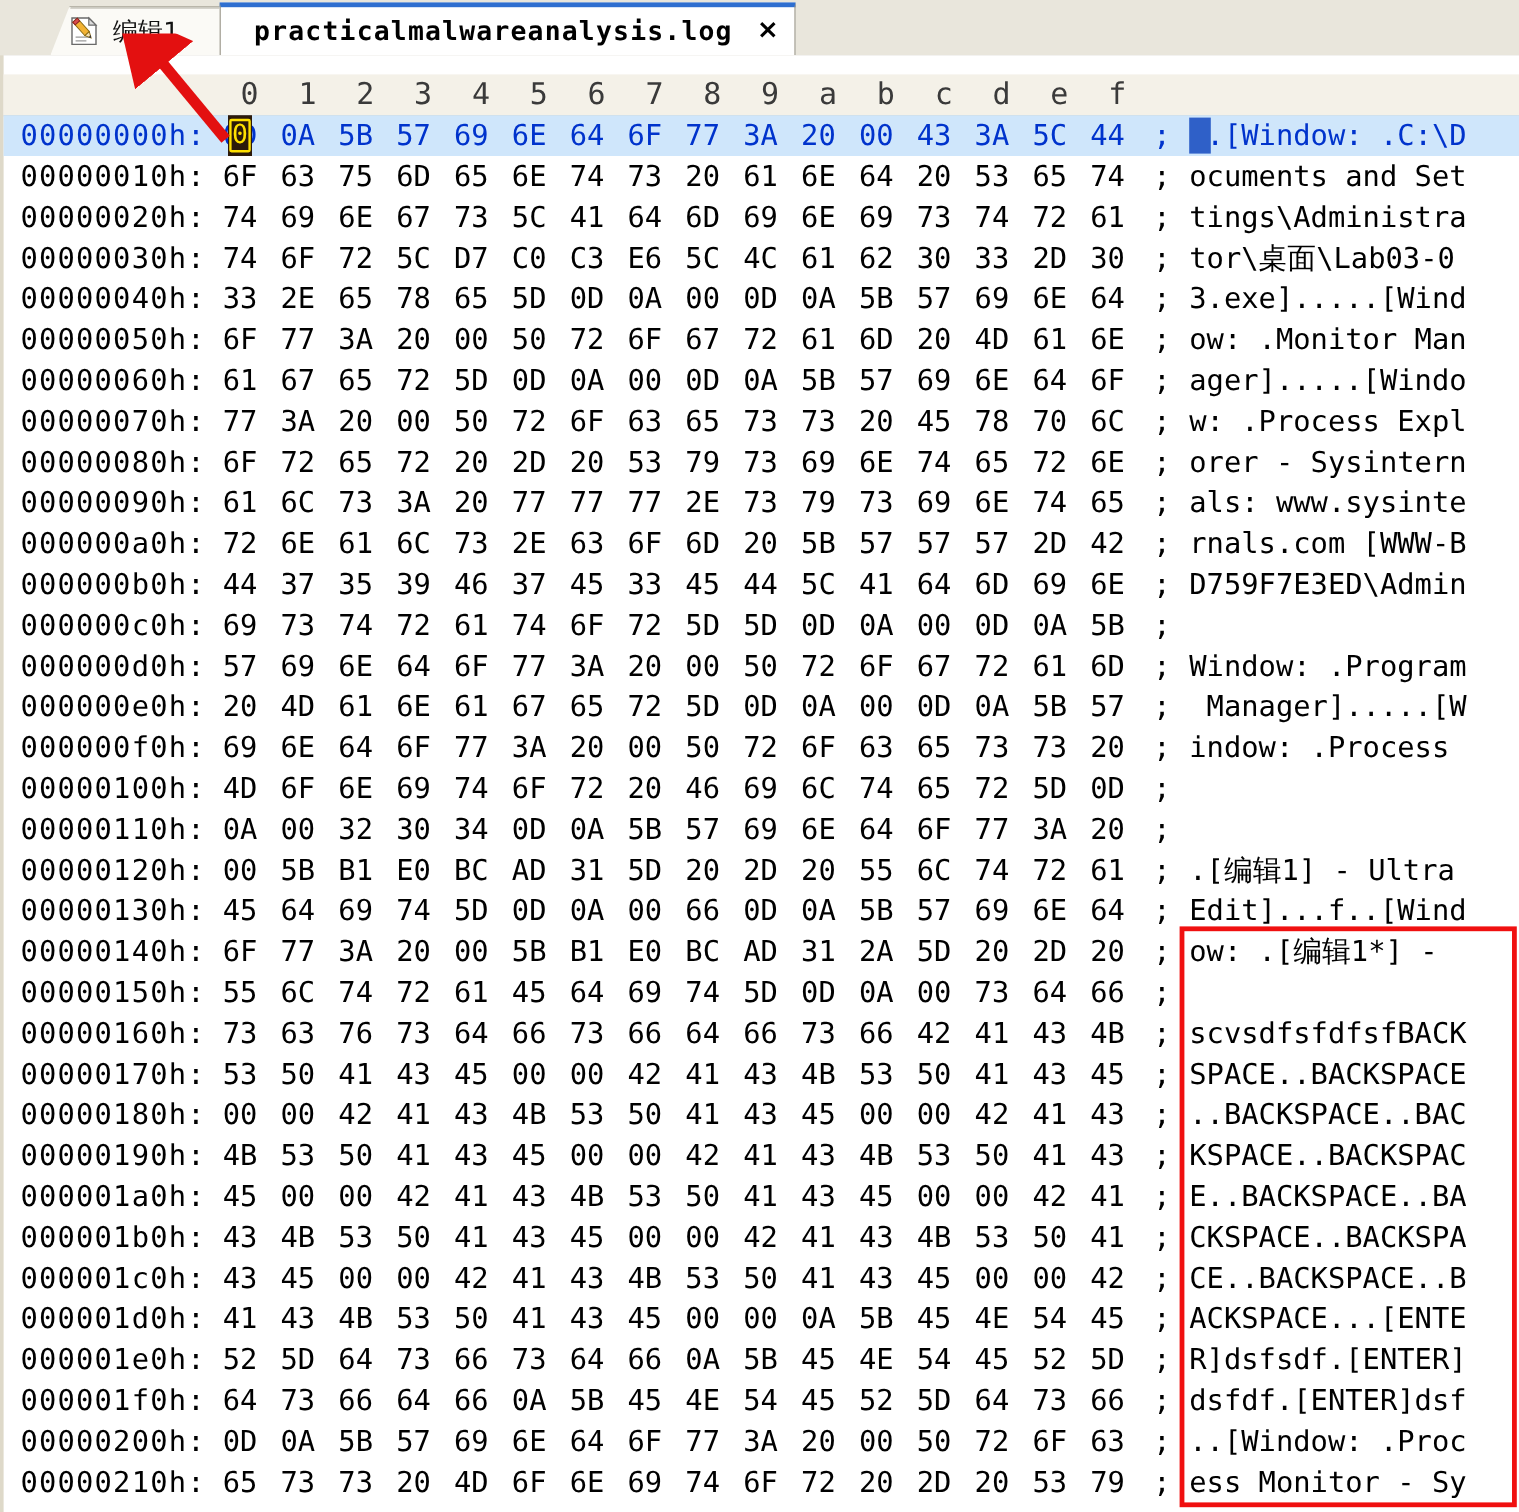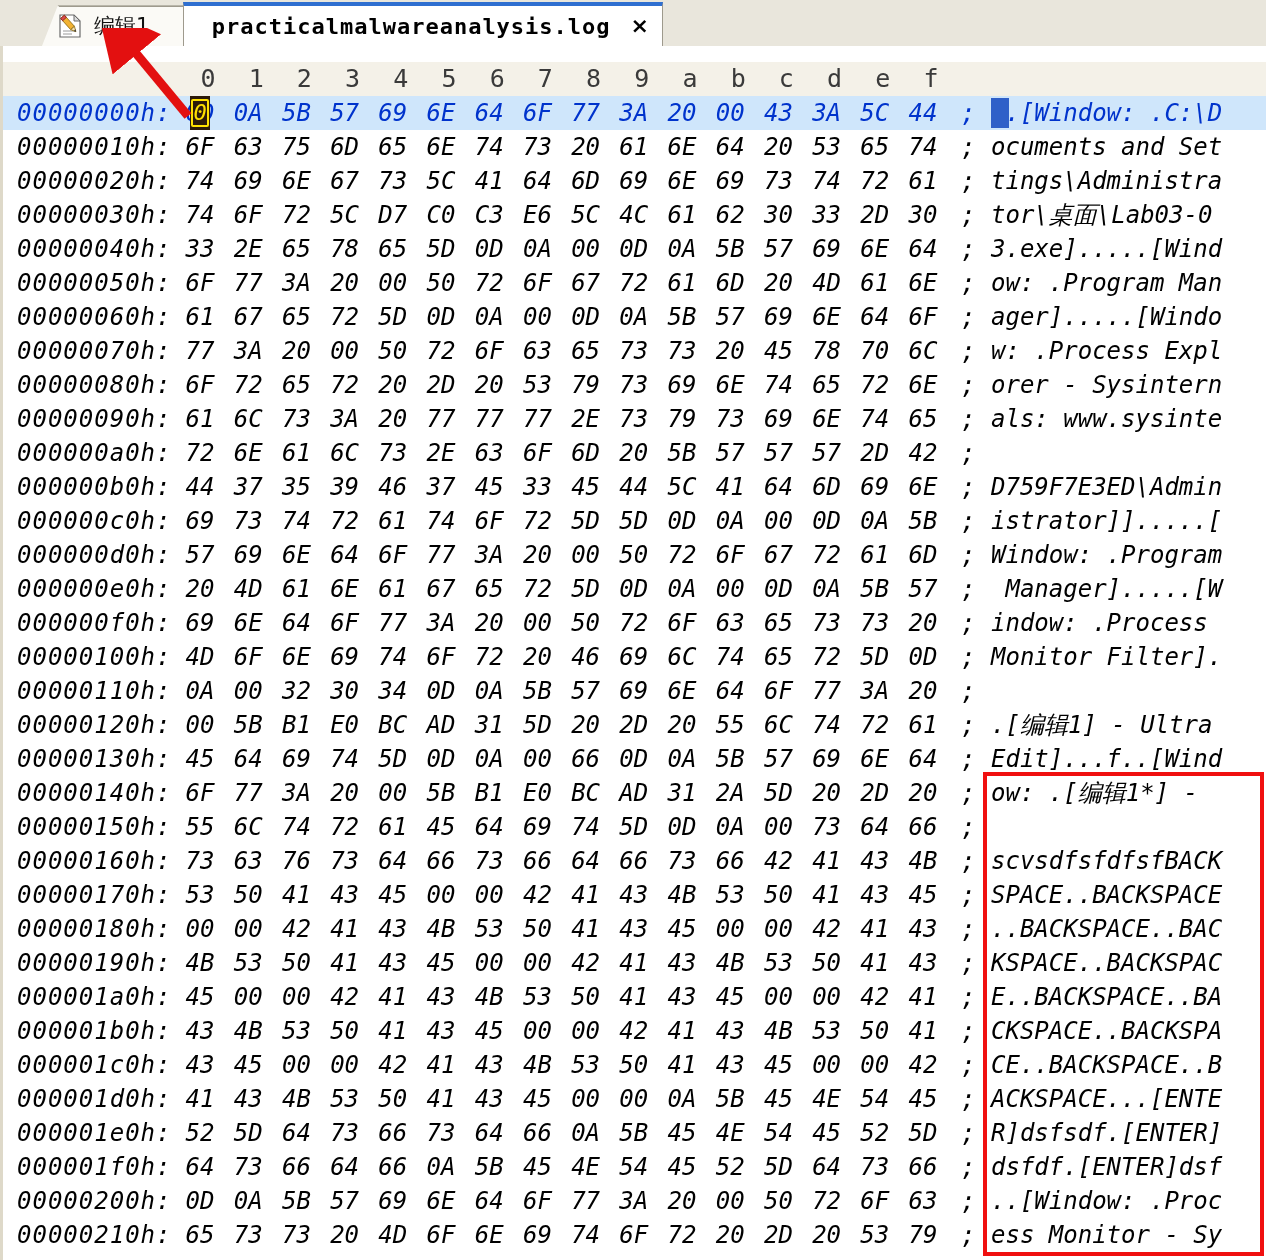--- a/index.html
+++ b/index.html
@@ -101,21 +101,20 @@
     font-family:"DejaVu Sans Mono","Liberation Mono",monospace;
   }
   #gridwrap{
     position:absolute;left:0;top:50px;width:1263px;
   }
   .hexrow{
     position:relative;height:34px;line-height:34px;white-space:nowrap;
     font-size:24px;
     font-family:"DejaVu Sans Mono","Liberation Mono",monospace;
     color:#000;
-    font-style:italic;
   }
   .hexrow.sel{background:#cfe6fb;}
   .hexrow.sel .off,.hexrow.sel .byte,.hexrow.sel .semi,.hexrow.sel .ascii{color:#0033cc;}
   .off{
     position:absolute;left:14px;top:0;
     letter-spacing:1px;
   }
   .byte{
     position:absolute;top:0;width:38px;text-align:center;letter-spacing:0px;
   }
@@ -318,21 +317,21 @@
         <span class="byte" style="left: 515.4px;">6F</span>
         <span class="byte" style="left: 563.6px;">67</span>
         <span class="byte" style="left: 611.8px;">72</span>
         <span class="byte" style="left: 660px;">61</span>
         <span class="byte" style="left: 708.2px;">6D</span>
         <span class="byte" style="left: 756.4px;">20</span>
         <span class="byte" style="left: 804.6px;">4D</span>
         <span class="byte" style="left: 852.8px;">61</span>
         <span class="byte" style="left: 901px;">6E</span>
         <span class="semi">;</span>
-        <span class="ascii">ow: .Program Man</span>
+        <span class="ascii">ow: .Monitor Man</span>
       </div>
       <div class="hexrow">
         <span class="off">00000060h:</span>
         <span class="byte" style="left: 178px;">61</span>
         <span class="byte" style="left: 226.2px;">67</span>
         <span class="byte" style="left: 274.4px;">65</span>
         <span class="byte" style="left: 322.6px;">72</span>
         <span class="byte" style="left: 370.8px;">5D</span>
         <span class="byte" style="left: 419px;">0D</span>
         <span class="byte" style="left: 467.2px;">0A</span>
@@ -423,20 +422,21 @@
         <span class="byte" style="left: 515.4px;">6F</span>
         <span class="byte" style="left: 563.6px;">6D</span>
         <span class="byte" style="left: 611.8px;">20</span>
         <span class="byte" style="left: 660px;">5B</span>
         <span class="byte" style="left: 708.2px;">57</span>
         <span class="byte" style="left: 756.4px;">57</span>
         <span class="byte" style="left: 804.6px;">57</span>
         <span class="byte" style="left: 852.8px;">2D</span>
         <span class="byte" style="left: 901px;">42</span>
         <span class="semi">;</span>
+        <span class="ascii">rnals.com [WWW-B</span>
       </div>
       <div class="hexrow">
         <span class="off">000000b0h:</span>
         <span class="byte" style="left: 178px;">44</span>
         <span class="byte" style="left: 226.2px;">37</span>
         <span class="byte" style="left: 274.4px;">35</span>
         <span class="byte" style="left: 322.6px;">39</span>
         <span class="byte" style="left: 370.8px;">46</span>
         <span class="byte" style="left: 419px;">37</span>
         <span class="byte" style="left: 467.2px;">45</span>
@@ -464,21 +464,20 @@
         <span class="byte" style="left: 515.4px;">72</span>
         <span class="byte" style="left: 563.6px;">5D</span>
         <span class="byte" style="left: 611.8px;">5D</span>
         <span class="byte" style="left: 660px;">0D</span>
         <span class="byte" style="left: 708.2px;">0A</span>
         <span class="byte" style="left: 756.4px;">00</span>
         <span class="byte" style="left: 804.6px;">0D</span>
         <span class="byte" style="left: 852.8px;">0A</span>
         <span class="byte" style="left: 901px;">5B</span>
         <span class="semi">;</span>
-        <span class="ascii">istrator]].....[</span>
       </div>
       <div class="hexrow">
         <span class="off">000000d0h:</span>
         <span class="byte" style="left: 178px;">57</span>
         <span class="byte" style="left: 226.2px;">69</span>
         <span class="byte" style="left: 274.4px;">6E</span>
         <span class="byte" style="left: 322.6px;">64</span>
         <span class="byte" style="left: 370.8px;">6F</span>
         <span class="byte" style="left: 419px;">77</span>
         <span class="byte" style="left: 467.2px;">3A</span>
@@ -548,21 +547,20 @@
         <span class="byte" style="left: 515.4px;">20</span>
         <span class="byte" style="left: 563.6px;">46</span>
         <span class="byte" style="left: 611.8px;">69</span>
         <span class="byte" style="left: 660px;">6C</span>
         <span class="byte" style="left: 708.2px;">74</span>
         <span class="byte" style="left: 756.4px;">65</span>
         <span class="byte" style="left: 804.6px;">72</span>
         <span class="byte" style="left: 852.8px;">5D</span>
         <span class="byte" style="left: 901px;">0D</span>
         <span class="semi">;</span>
-        <span class="ascii">Monitor Filter].</span>
       </div>
       <div class="hexrow">
         <span class="off">00000110h:</span>
         <span class="byte" style="left: 178px;">0A</span>
         <span class="byte" style="left: 226.2px;">00</span>
         <span class="byte" style="left: 274.4px;">32</span>
         <span class="byte" style="left: 322.6px;">30</span>
         <span class="byte" style="left: 370.8px;">34</span>
         <span class="byte" style="left: 419px;">0D</span>
         <span class="byte" style="left: 467.2px;">0A</span>

